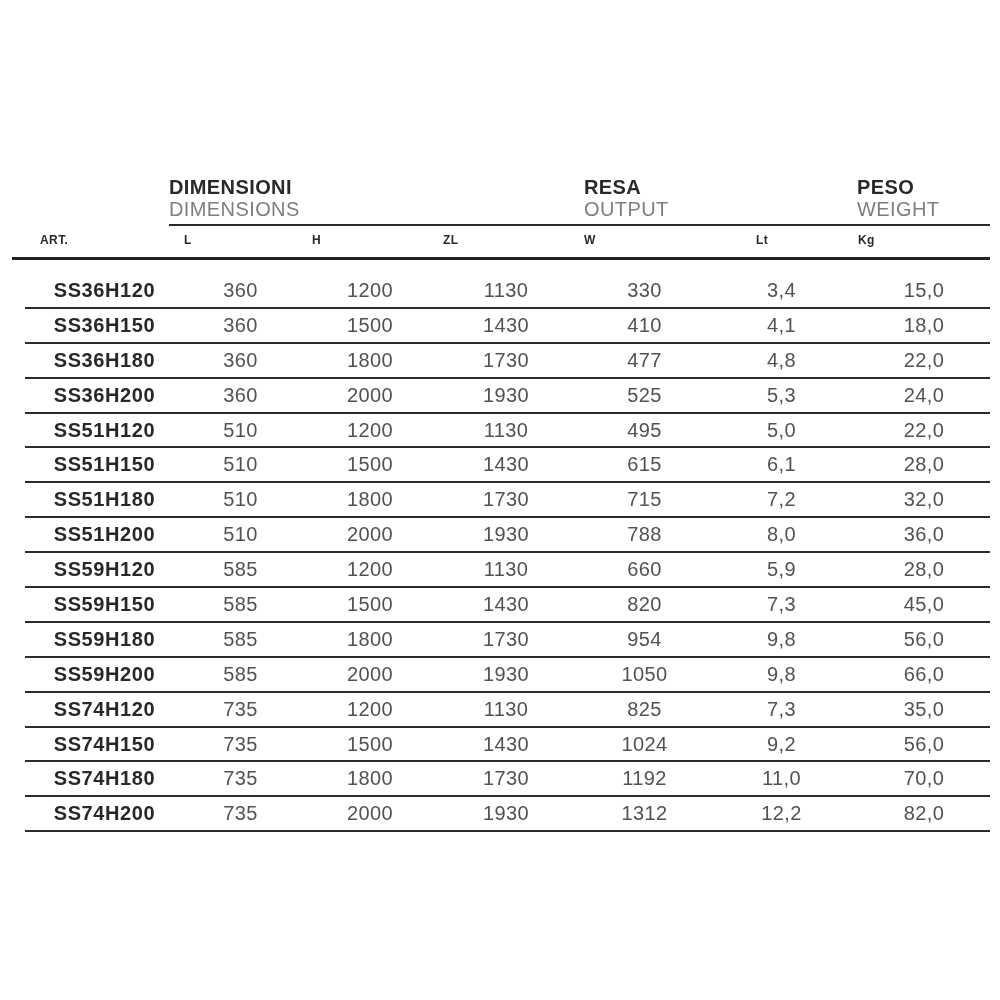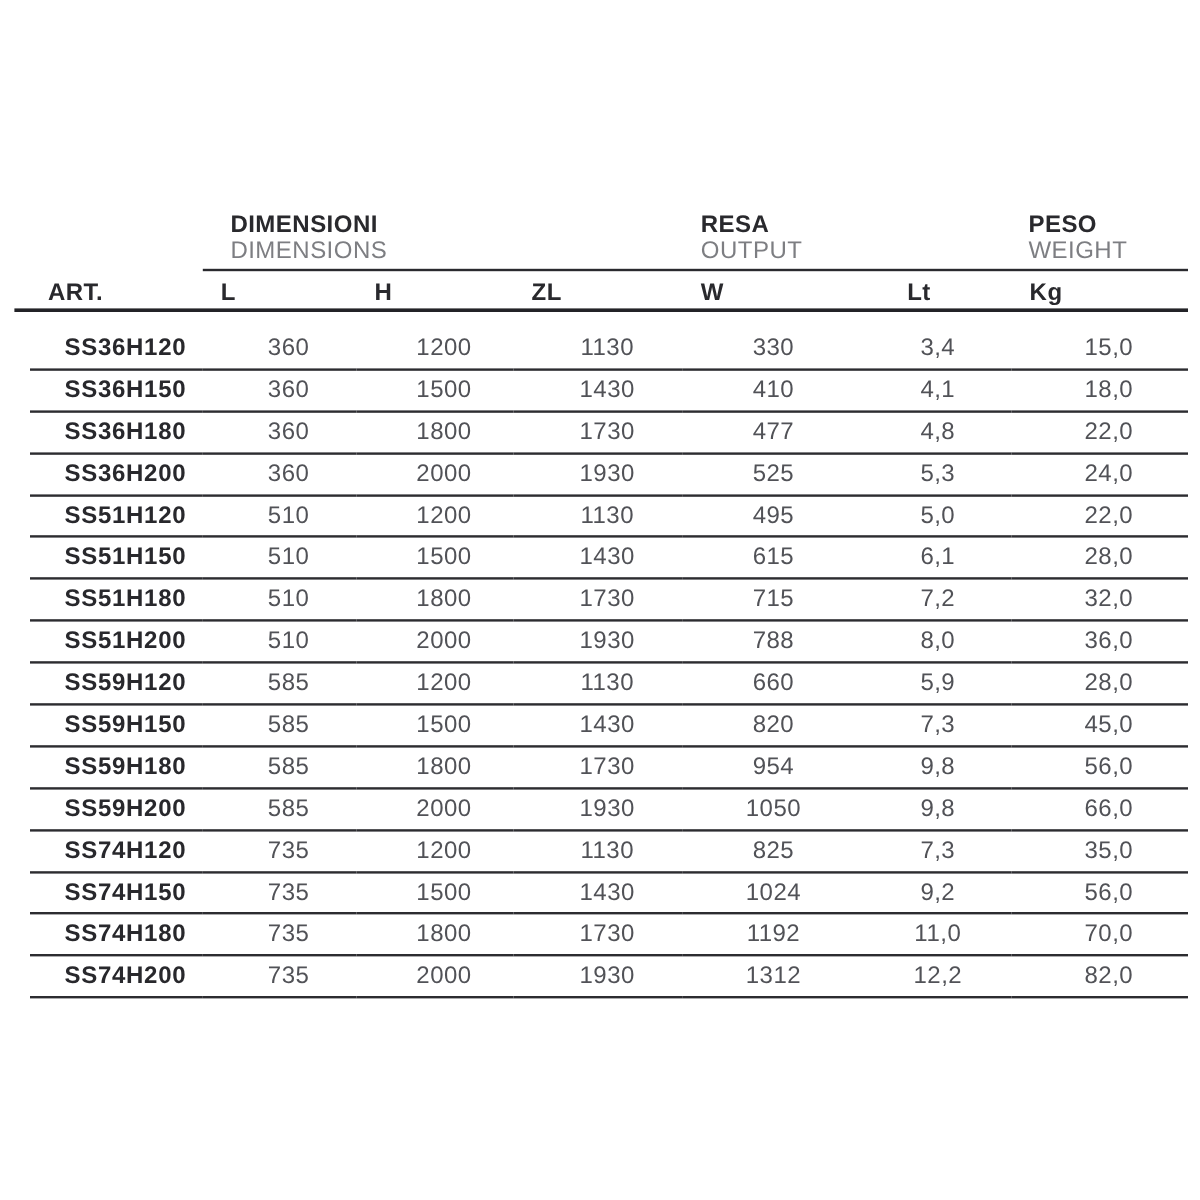--- a/index.html
+++ b/index.html
@@ -25,21 +25,21 @@
     position: absolute;
     left: 169px;
     top: 224px;
     width: 821px;
     height: 2px;
     background: #2a2a2e;
   }
   .colhead {
     position: absolute;
     top: 233px;
-    font-size: 20px;
+    font-size: 12px;
     font-weight: 700;
     color: #29292d;
     letter-spacing: 0.4px;
     white-space: nowrap;
   }
   .head-line {
     position: absolute;
     left: 12px;
     top: 257px;
     width: 978px;
@@ -70,21 +70,21 @@
     color: #28282c;
     font-weight: 700;
     letter-spacing: 0.6px;
   }
 </style>
 </head>
 <body>
 
 <div id="canvas">
 
-  <div class="grp" style="left:192px">
+  <div class="grp" style="left:169px">
     <div class="it">DIMENSIONI</div>
     <div class="en">DIMENSIONS</div>
   </div>
   <div class="grp" style="left:584px">
     <div class="it">RESA</div>
     <div class="en">OUTPUT</div>
   </div>
   <div class="grp" style="left:857px">
     <div class="it">PESO</div>
     <div class="en">WEIGHT</div>

